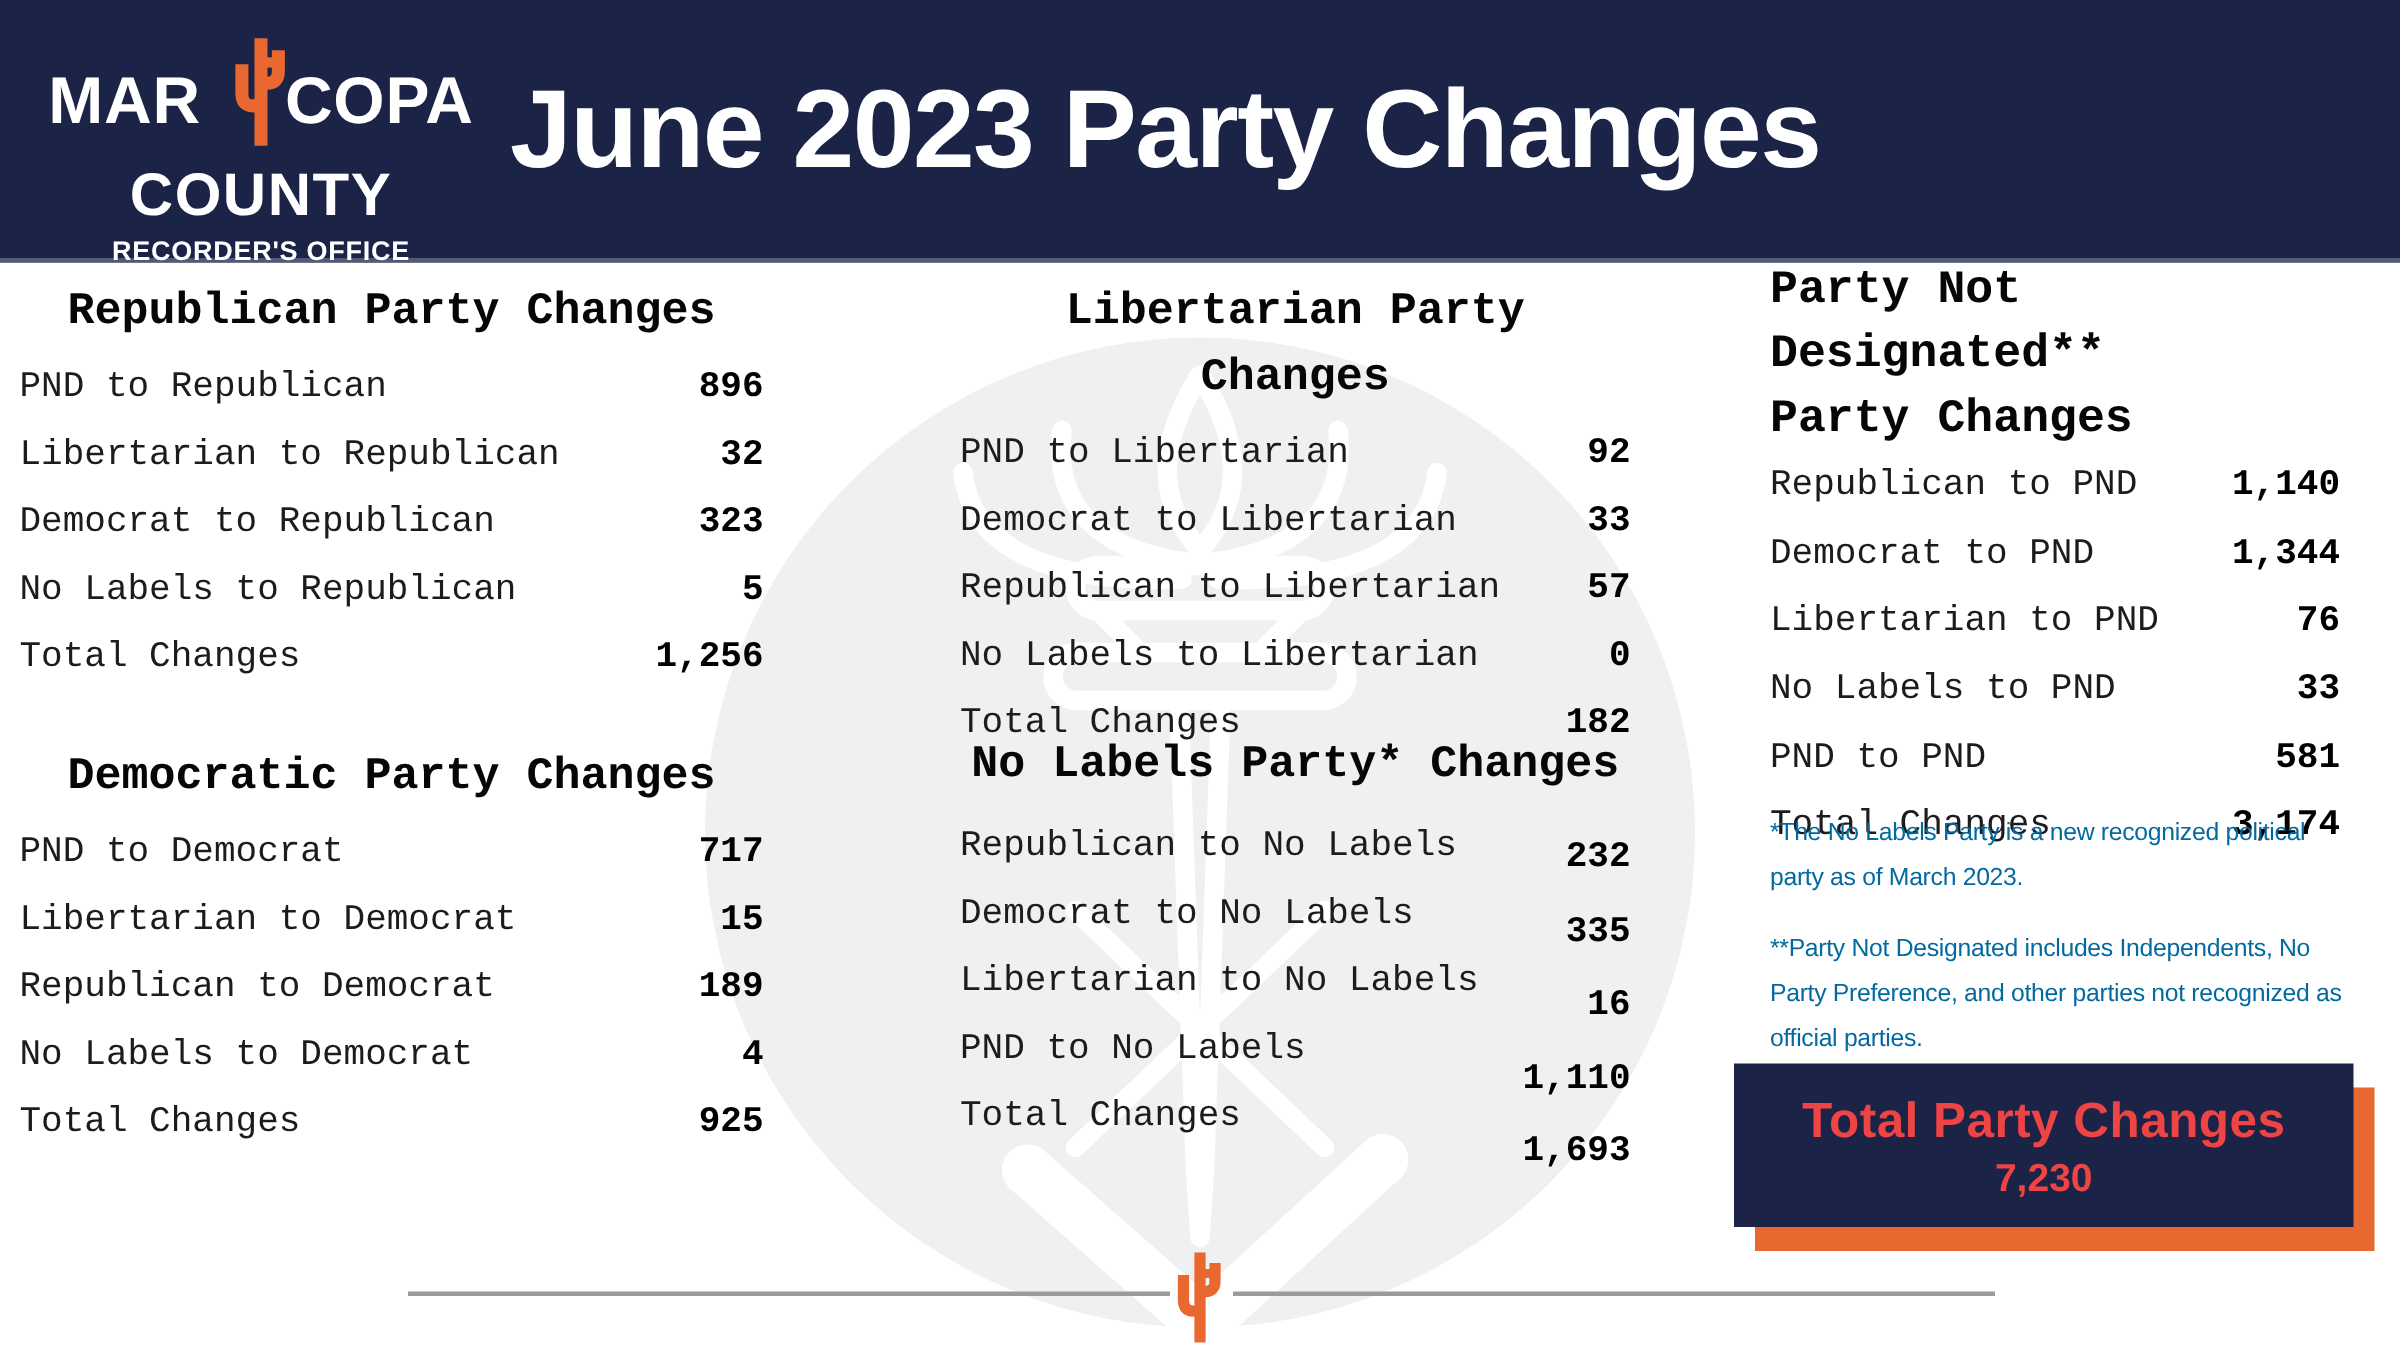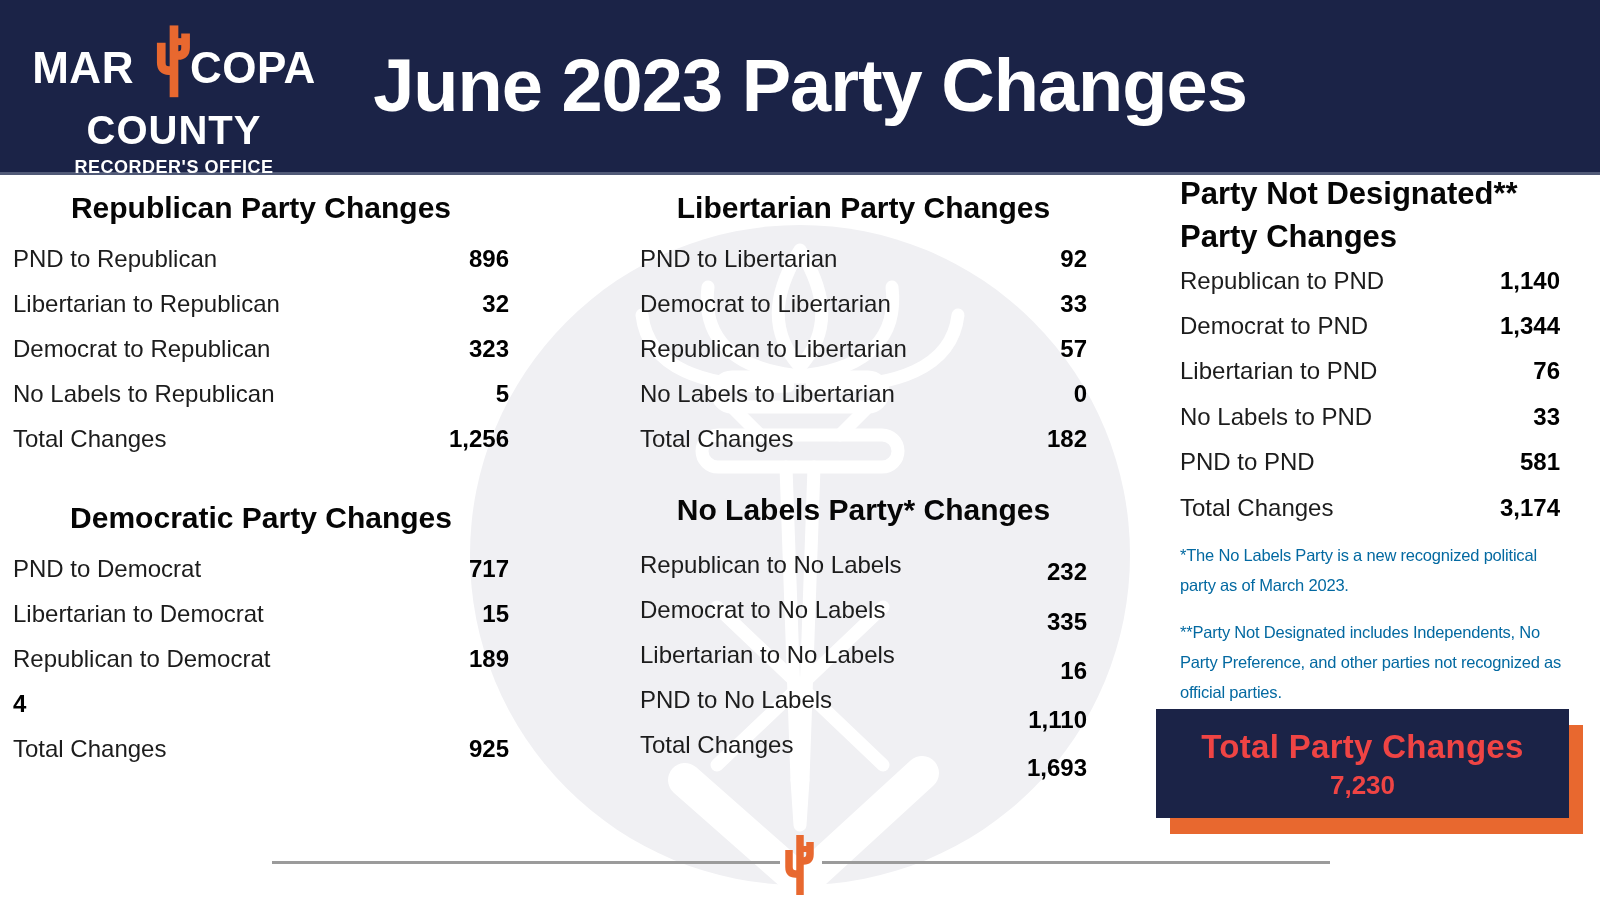--- a/index.html
+++ b/index.html
@@ -18,25 +18,25 @@
     position:absolute;left:0;top:0;width:1600px;height:172px;
     background:#1b2347;border-bottom:3px solid #515a77;z-index:2;
   }
   .logo{position:absolute;left:46px;top:44px;width:256px;text-align:center;color:#ffffff;}
   .logo-line1{position:relative;display:flex;justify-content:center;gap:56px;
     font-size:44px;font-weight:bold;line-height:48px;letter-spacing:0.5px;}
   .logo-cactus{position:absolute;left:50%;transform:translateX(-50%);bottom:-8px;}
   .logo-line2{font-size:40px;font-weight:bold;letter-spacing:1px;line-height:40px;margin-top:18px;}
   .logo-line3{font-size:18px;font-weight:bold;letter-spacing:0.5px;line-height:18px;margin-top:8px;}
   .title{
-    position:absolute;left:340px;top:40px;width:940px;text-align:center;
+    position:absolute;left:340px;top:40px;width:940px;
     font-size:74px;font-weight:bold;letter-spacing:-1px;color:#ffffff;line-height:92px;z-index:3;
   }
   
-  .ptable{position:absolute;z-index:1;}
+  .ptable{position:absolute;z-index:1;font-family:Liberation Mono, monospace;}
   .t-heading{font-size:30px;font-weight:bold;color:#060606;text-align:center;line-height:44px;}
   .t-rows{margin-top:6px;}
   .t-row{display:flex;justify-content:space-between;align-items:center;height:45px;font-size:24px;color:#1c1c1c;}
   .t-row .lbl{white-space:nowrap;}
   .t-row .val{font-weight:bold;color:#000000;}
   .tbl-republican{left:13px;top:186px;width:496px;}
   .tbl-democratic{left:13px;top:496px;width:496px;}
   .tbl-libertarian{left:640px;top:186px;width:447px;}
   .tbl-nolabels{left:640px;top:488px;width:447px;}
   .tbl-nolabels .t-rows{margin-top:10px;}
@@ -144,20 +144,21 @@
         </div>
       <div class="t-row">
           <span class="lbl">Libertarian to Democrat</span>
           <span class="val">15</span>
         </div>
       <div class="t-row">
           <span class="lbl">Republican to Democrat</span>
           <span class="val">189</span>
         </div>
       <div class="t-row">
+          <span class="lbl">No Labels to Democrat</span>
           <span class="val">4</span>
         </div>
       <div class="t-row">
           <span class="lbl">Total Changes</span>
           <span class="val">925</span>
         </div>
     </div>
   </div>
 
   <div class="ptable tbl-libertarian">

